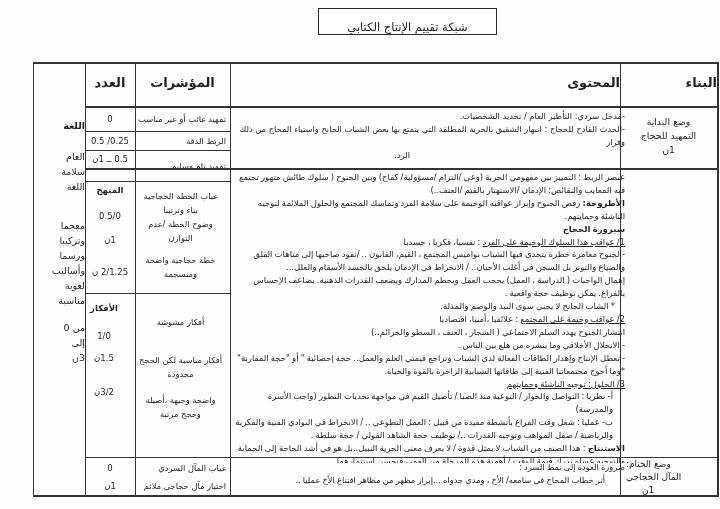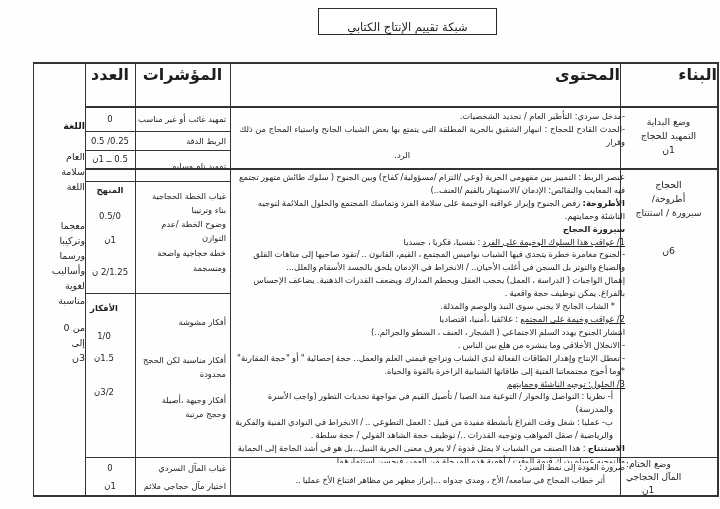--- a/index.html
+++ b/index.html
@@ -5,30 +5,30 @@
   html,body{margin:0;padding:0;background:#ffffff;}
   .page{position:relative;width:720px;height:509px;background:#fefefe;overflow:hidden;
         font-family:"DejaVu Sans",sans-serif;color:#1f1f1f;direction:rtl;}
   .title-box{position:absolute;left:318px;top:8px;width:177px;height:25px;
         border:1.3px solid #2b2b2b;display:flex;align-items:flex-end;justify-content:center;
         font-size:11.5px;background:#fff;}
   .vl,.hl{position:absolute;background:#343434;}
   .cell{position:absolute;overflow:hidden;}
   .b{font-weight:bold;}
   .u{text-decoration:underline;}
-  .hdr{font-size:16px;font-weight:bold;padding-top:3px;}
+  .hdr{font-size:13px;font-weight:bold;padding-top:13px;}
   .right{text-align:right;padding-right:8px;}
   .center{text-align:center;}
   .leftal{text-align:left;padding-left:6px;}
   .line{font-size:9.5px;line-height:14px;}
   .lang{text-align:right;padding:56px 6px 0 0;}
   .lang .line{font-size:9.5px;line-height:15px;}
   .bina .line{font-size:9.3px;line-height:14px;}
   .bina3 .line{font-size:9px;line-height:13px;}
-  .labels .line{font-size:8.3px;line-height:14px;text-align:right;padding-right:4px;}
+  .labels .line{font-size:8.3px;line-height:14px;text-align:center;padding-right:4px;}
   .scores .line{font-size:8.5px;line-height:14px;text-align:center;}
   .slot{display:flex;align-items:center;}
   .labels .slot{justify-content:flex-start;padding-right:4px;}
   .scores .slot{justify-content:center;padding-right:0;}
   .para{margin:0;}
   .muh1 .para{font-size:8.3px;line-height:13px;}
   .muh2 .para{font-size:8.5px;line-height:12.9px;word-spacing:-0.6px;}
   .muh3 .para{font-size:8.3px;line-height:13px;word-spacing:-0.5px;}
   .pt8{padding-top:8px;} .pt10{padding-top:10px;} .pt2{padding-top:2px;}
   .pad35{padding:3px 5px;}
@@ -93,26 +93,20 @@
       <div class="line slot" style="height: 24px;">تمهيد غائب أو غير مناسب</div>
       <div class="line slot" style="height: 19px;">الربط الدقة</div>
       <div class="line slot" style="height: 31px;">تمهيد تام وسليم</div>
     </div>
   <div class="cell scores" style="left:85px;top:107px;width:50px;height:61px">
       <div class="line slot" style="height: 24px;">0</div>
       <div class="line slot" style="height: 19px;">0.25/ 0.5</div>
       <div class="line slot" style="height: 18px;">0.5 ــ 1ن</div>
     </div>
 
-  <div class="cell bina center pt10" style="left:620px;top:168px;width:97px;height:289px">
-      <div class="line">الحجاج</div>
-      <div class="line">أطروحة/</div>
-      <div class="line">سيرورة / استنتاج</div>
-      <div class="line" style="margin-top: 24px;">6ن</div>
-    </div>
   <div class="cell muh2 pad35" style="left:230px;top:168px;width:390px;height:289px">
       <div class="para"><span class="">عنصر الربط : التمييز بين مفهومي الحرية (وعي /التزام /مسؤولية/ كفاح) وبين الجنوح ( سلوك طائش متهور تجتمع فيه المعايب والنقائص: الإدمان /الاستهتار بالقيم /العنف..)</span></div>
       <div class="para"><span class="b ">الأطروحة:</span><span class=""> رفض الجنوح وإبراز عواقبه الوخيمة على سلامة الفرد وتماسك المجتمع والحلول الملائمة لتوجيه الناشئة وحمايتهم.</span></div>
       <div class="para"><span class="b ">سيرورة الحجاج</span></div>
       <div class="para"><span class="u">1/ عواقب هذا السلوك الوخيمة على الفرد</span><span class=""> : نفسيا، فكريا ، جسديا</span></div>
       <div class="para"><span class="">-الجنوح مغامرة خطرة يتحدى فيها الشباب نواميس المجتمع ، القيم، القانون .. /تقود صاحبها إلى متاهات القلق والضياع والتوتر بل السجن في أغلب الأحيان.. / الانخراط في الإدمان يلحق بالجسد الأسقام والعلل...</span></div>
       <div class="para"><span class="">إهمال الواجبات ( الدراسة ، العمل) يحجب العقل ويحطم المدارك ويضعف القدرات الذهنية. يضاعف الإحساس بالفراغ. يمكن توظيف حجة واقعية .</span></div>
       <div class="para" style="padding-right: 10px;"><span class="">* الشاب الجانح لا يجني سوى النبذ والوصم والمذلة.</span></div>
       <div class="para"><span class="u">2/ عواقب وخيمة على المجتمع</span><span class=""> : علائقيا ،أمنيا، اقتصاديا</span></div>
       <div class="para"><span class="">انتشار الجنوح يهدد السلم الاجتماعي ( الشجار ، العنف ، السطو والجرائم..)</span></div>
@@ -122,34 +116,34 @@
       <div class="para"><span class="u">3/ الحلول: توجيه الناشئة وحمايتهم</span></div>
       <div class="para" style="padding-right: 12px;"><span class="">أ- نظريا : التواصل والحوار / التوعية منذ الصبا / تأصيل القيم في مواجهة تحديات التطور (واجب الأسرة والمدرسة)</span></div>
       <div class="para" style="padding-right: 12px;"><span class="">ب- عمليا : شغل وقت الفراغ بأنشطة مفيدة من قبيل : العمل التطوعي .. / الانخراط في النوادي الفنية والفكرية والرياضية / صقل المواهب وتوجيه القدرات ../ توظيف حجة الشاهد القولي / حجة سلطة .</span></div>
       <div class="para"><span class="b ">الاستنتاج</span><span class=""> : هذا الصنف من الشباب لا يمثل قدوة / لا يعرف معنى الحرية النبيل..بل هو في أشد الحاجة إلى الحماية والتوجيه عساه يدرك قيمة الوقت / أهمية هذه المرحلة من العمر، فيحسن استثمارهما.</span></div>
     </div>
   <div class="cell labels" style="left:135px;top:181px;width:95px;height:112px">
       <div class="line" style="margin-top: 8px;">غياب الخطة الحجاجية</div>
       <div class="line">بناء وترتيبا</div>
       <div class="line">وضوح الخطة /عدم</div>
       <div class="line">التوازن</div>
-      <div class="line" style="margin-top: 2px; font-family: Liberation Serif, serif;">خطة حجاجية واضحة</div>
+      <div class="line" style="margin-top: 8px;">خطة حجاجية واضحة</div>
       <div class="line">ومنسجمة</div>
     </div>
   <div class="cell scores pt2" style="left:85px;top:181px;width:50px;height:112px">
       <div class="line b">المنهج</div>
       <div class="line" style="margin-top: 12px;">0.5/0</div>
       <div class="line" style="margin-top: 10px;">1ن</div>
       <div class="line" style="margin-top: 18px;">2/1.25 ن</div>
     </div>
   <div class="cell labels" style="left:135px;top:293px;width:95px;height:164px">
       <div class="line" style="margin-top: 22px;">أفكار مشوشة</div>
       <div class="line" style="margin-top: 24px;">أفكار مناسبة لكن الحجج</div>
       <div class="line">محدودة</div>
-      <div class="line" style="margin-top: 12px;">أفكار وجيهة ،أصيلة</div>
+      <div class="line" style="margin-top: 12px;">واضحة وجيهة ،أصيلة</div>
       <div class="line">وحجج مرتبة</div>
     </div>
   <div class="cell scores pt2" style="left:79px;top:293px;width:50px;height:164px">
       <div class="line b" style="margin-top: 6px;">الأفكار</div>
       <div class="line" style="margin-top: 14px;">1/0</div>
       <div class="line" style="margin-top: 8px;">1.5ن</div>
       <div class="line" style="margin-top: 20px;">3/2ن</div>
     </div>
 
   <div class="cell bina bina3 leftal" style="left:620px;top:458px;width:97px;height:38px">

